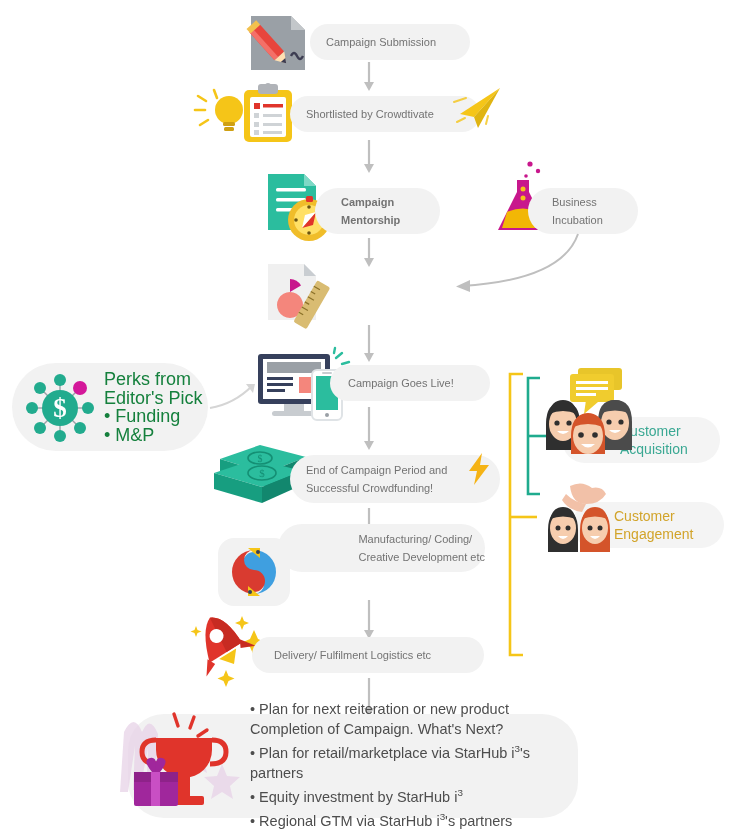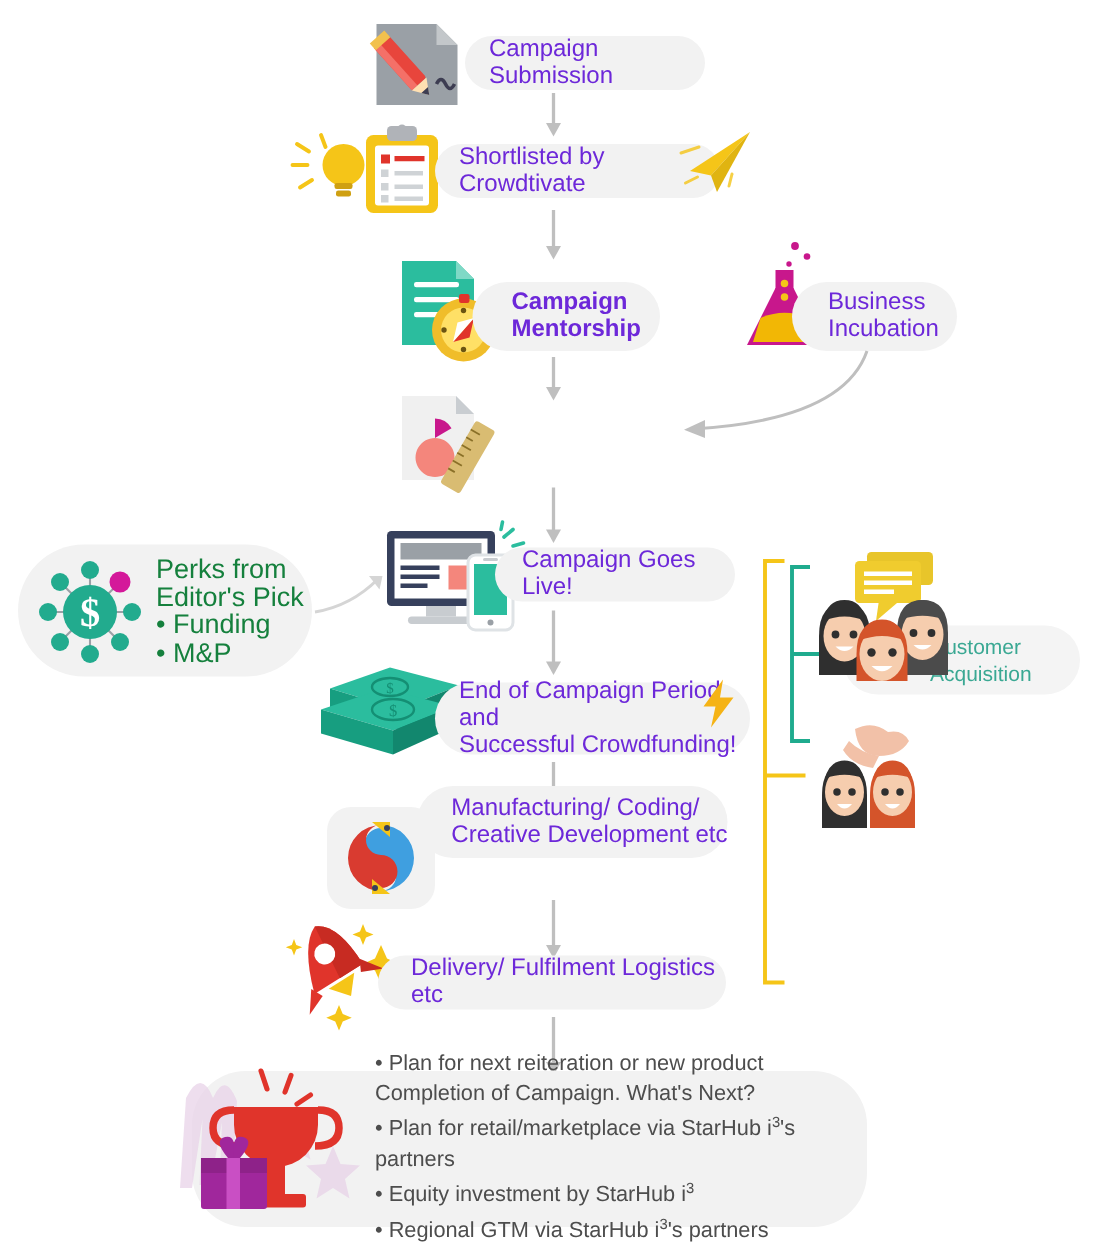--- a/index.html
+++ b/index.html
@@ -16,23 +16,23 @@
   }
   .pill {
     position: absolute;
     background: #f2f2f2;
     border-radius: 40px;
     display: flex;
     align-items: center;
     color: #4d4d4d;
   }
   .pill-text {
-    font-size: 16px;
+    font-size: 11px;
     line-height: 18px;
-    color: #6d28d9;
+    color: #737373;
     white-space: pre-line;
   }
   .icon-abs { position: absolute; }
   .arrow-v { position: absolute; }
   svg { display: block; overflow: visible; }
   .caq-text { color: #3aa893; font-size: 14px; line-height: 18px; white-space: pre-line; }
   .ceg-text { color: #d2a42a; font-size: 14px; line-height: 18px; white-space: pre-line; }
   .bullet-list { font-size: 14.5px; line-height: 19.5px; color: #4d4d4d; }
   .perks-text { font-size: 18px; line-height: 18.5px; color: #15803d; }
   sup { font-size: 0.68em; vertical-align: super; }
@@ -448,20 +448,24 @@
 
       <path d="M31 70 q0 -22 17 -22 q17 0 17 22 v18 H31 Z" fill="#d4542a"></path>
       <ellipse cx="48" cy="70" rx="15" ry="18" fill="#f6cdae"></ellipse>
       <path d="M33 61 q3 -14 15 -14 q12 0 15 14 q-15 -6 -30 0 Z" fill="#d4542a"></path>
       <circle cx="41" cy="69" r="2.8" fill="#2f2f2f"></circle>
         <circle cx="55" cy="69" r="2.8" fill="#2f2f2f"></circle>
       <path d="M41 78 q7 7 14 0 Z" fill="#ffffff"></path>
     </svg>
   </div>
 
+  <div class="pill" style="left:572px;top:502px;width:152px;height:46px;padding-left:42px;background:#f4f4f4;">
+    <span class="ceg-text">Customer
+Engagement</span>
+  </div>
   <div class="icon-abs" style="left:540px;top:482px;">
     <svg width="96" height="72" viewBox="0 0 96 72">
       <g fill="#f0b79a" opacity="0.85">
         <path d="M30 4 q12 -6 22 2 q10 -2 14 6 q-6 10 -20 10 q-14 0 -16 -18 Z"></path>
         <path d="M26 12 q8 8 20 10 l-4 8 q-14 -2 -20 -12 Z"></path>
       </g>
 
       <path d="M8 48 q0 -20 15 -20 q15 0 15 20 v22 H8 Z" fill="#2f2f2f"></path>
       <ellipse cx="23" cy="46" rx="13" ry="16" fill="#f6cdae"></ellipse>
       <path d="M10 37 q3 -12 13 -12 q10 0 13 12 q-13 -5 -26 0 Z" fill="#2f2f2f"></path>

